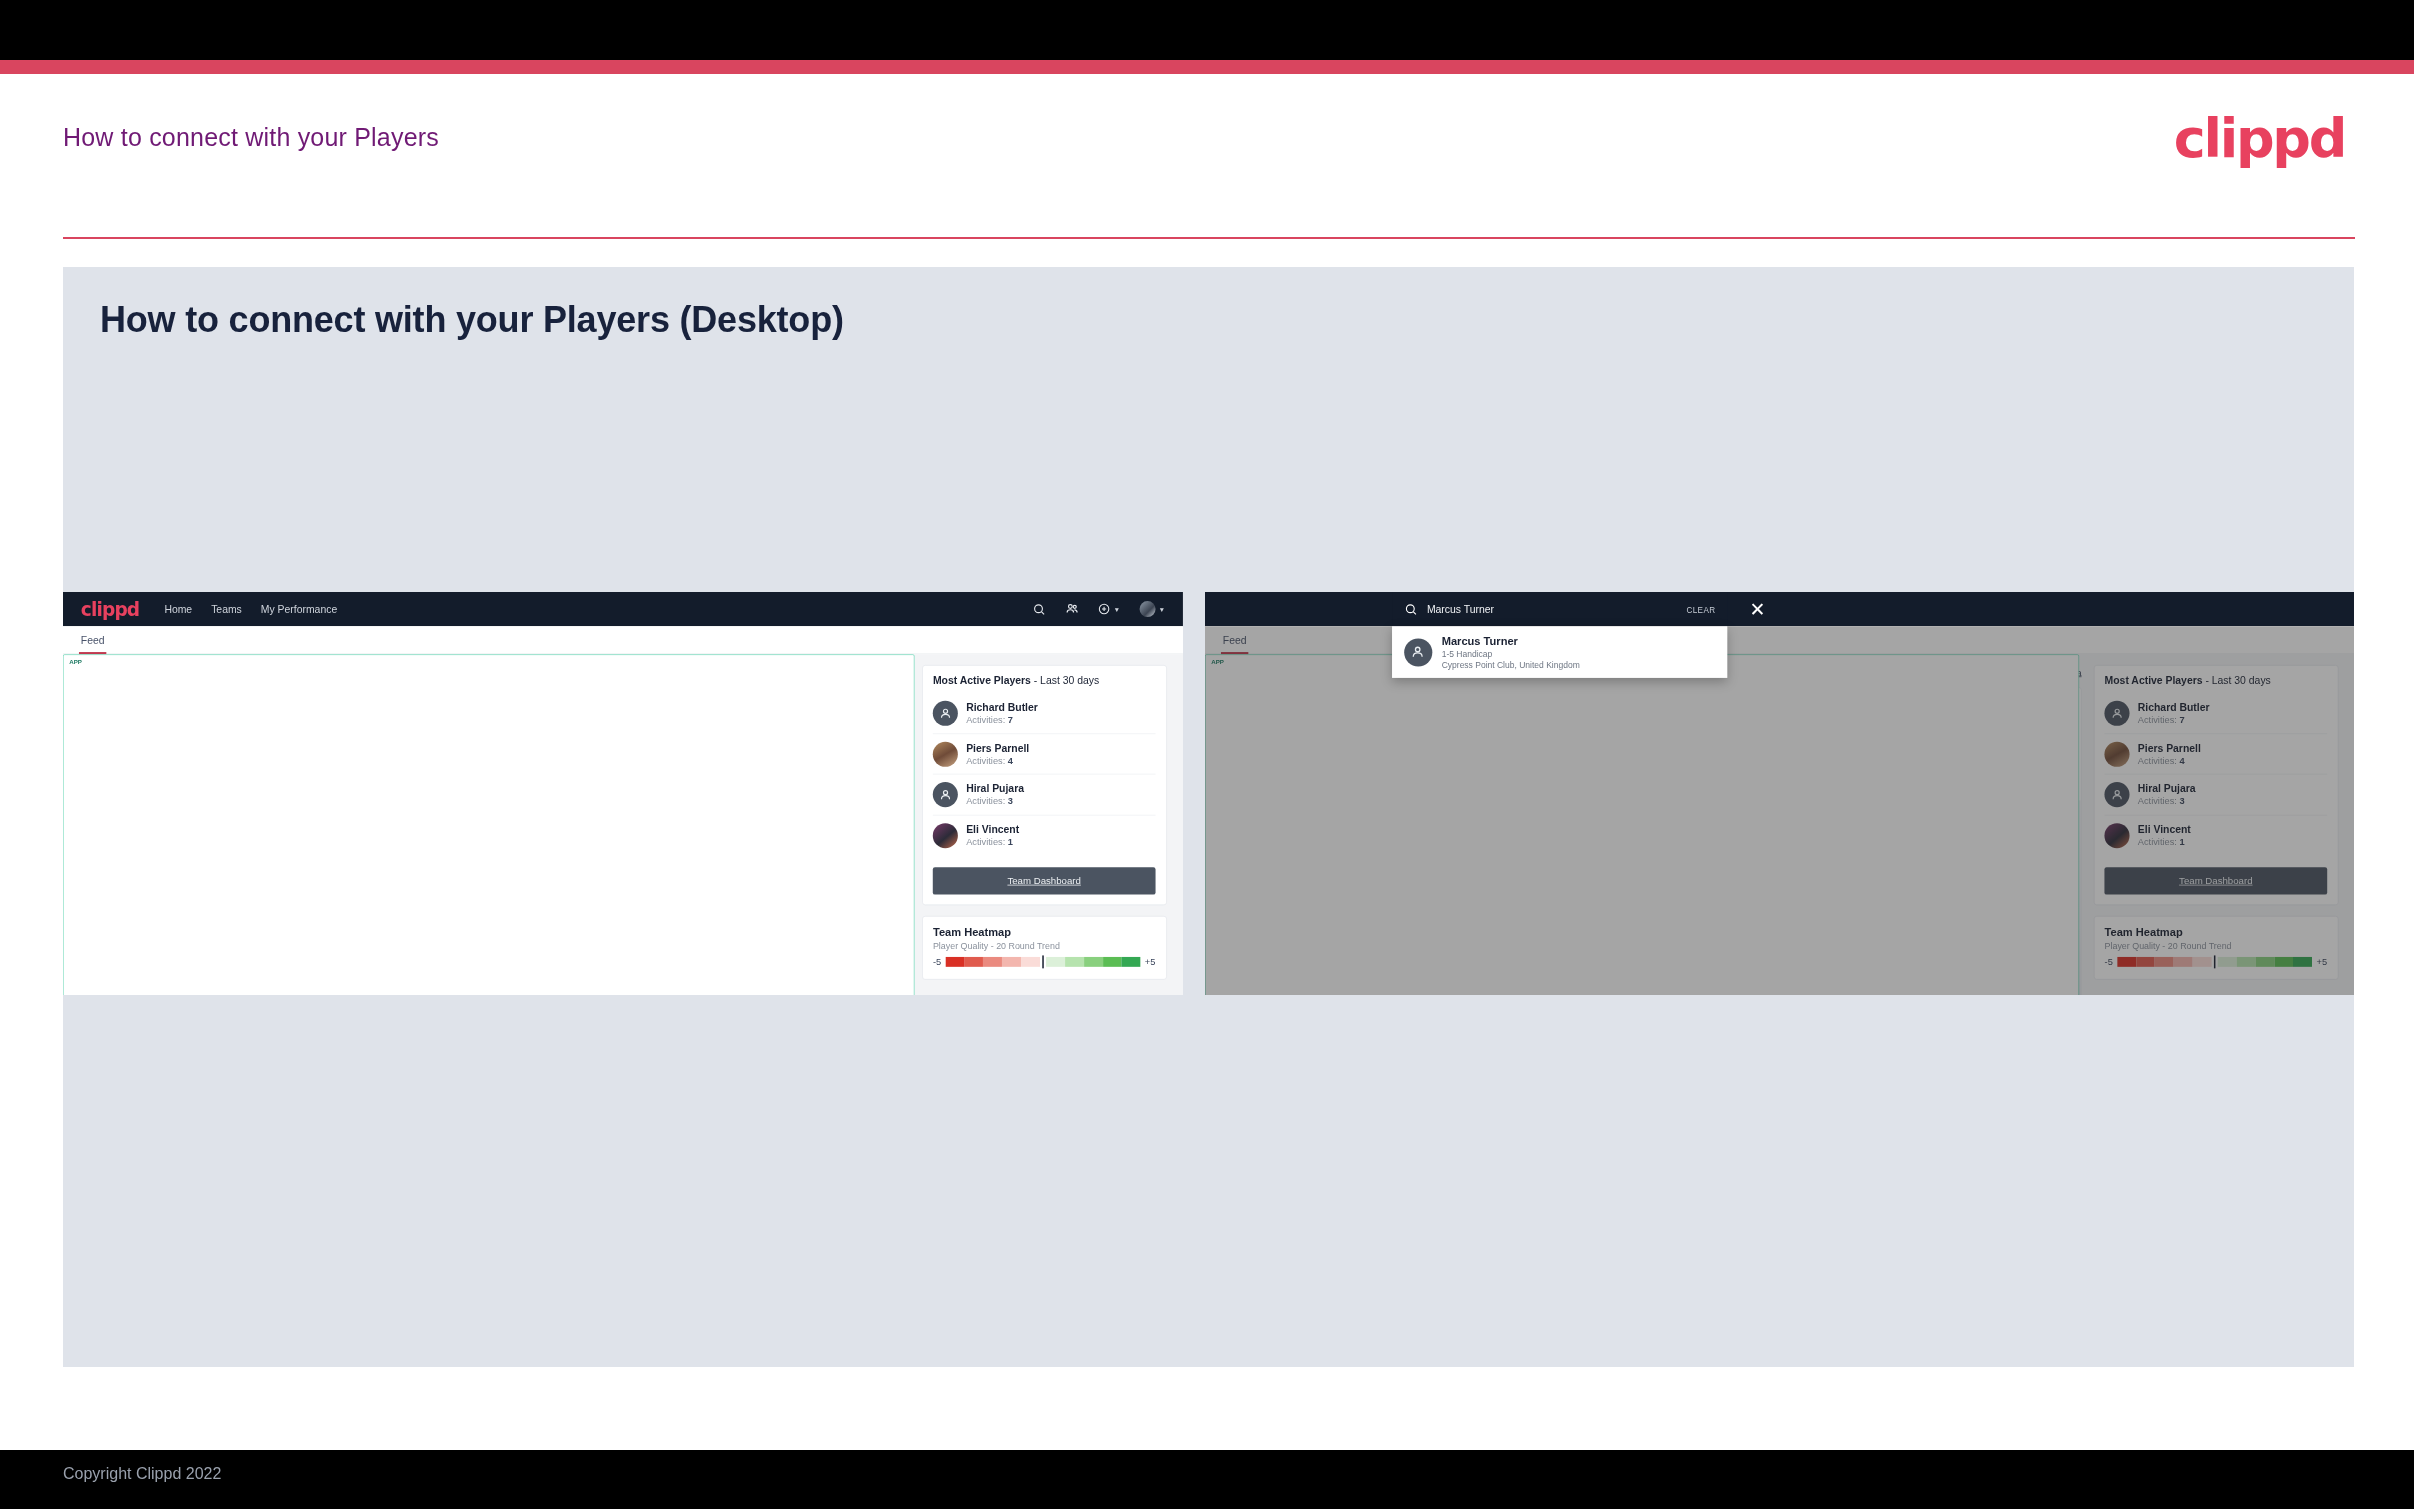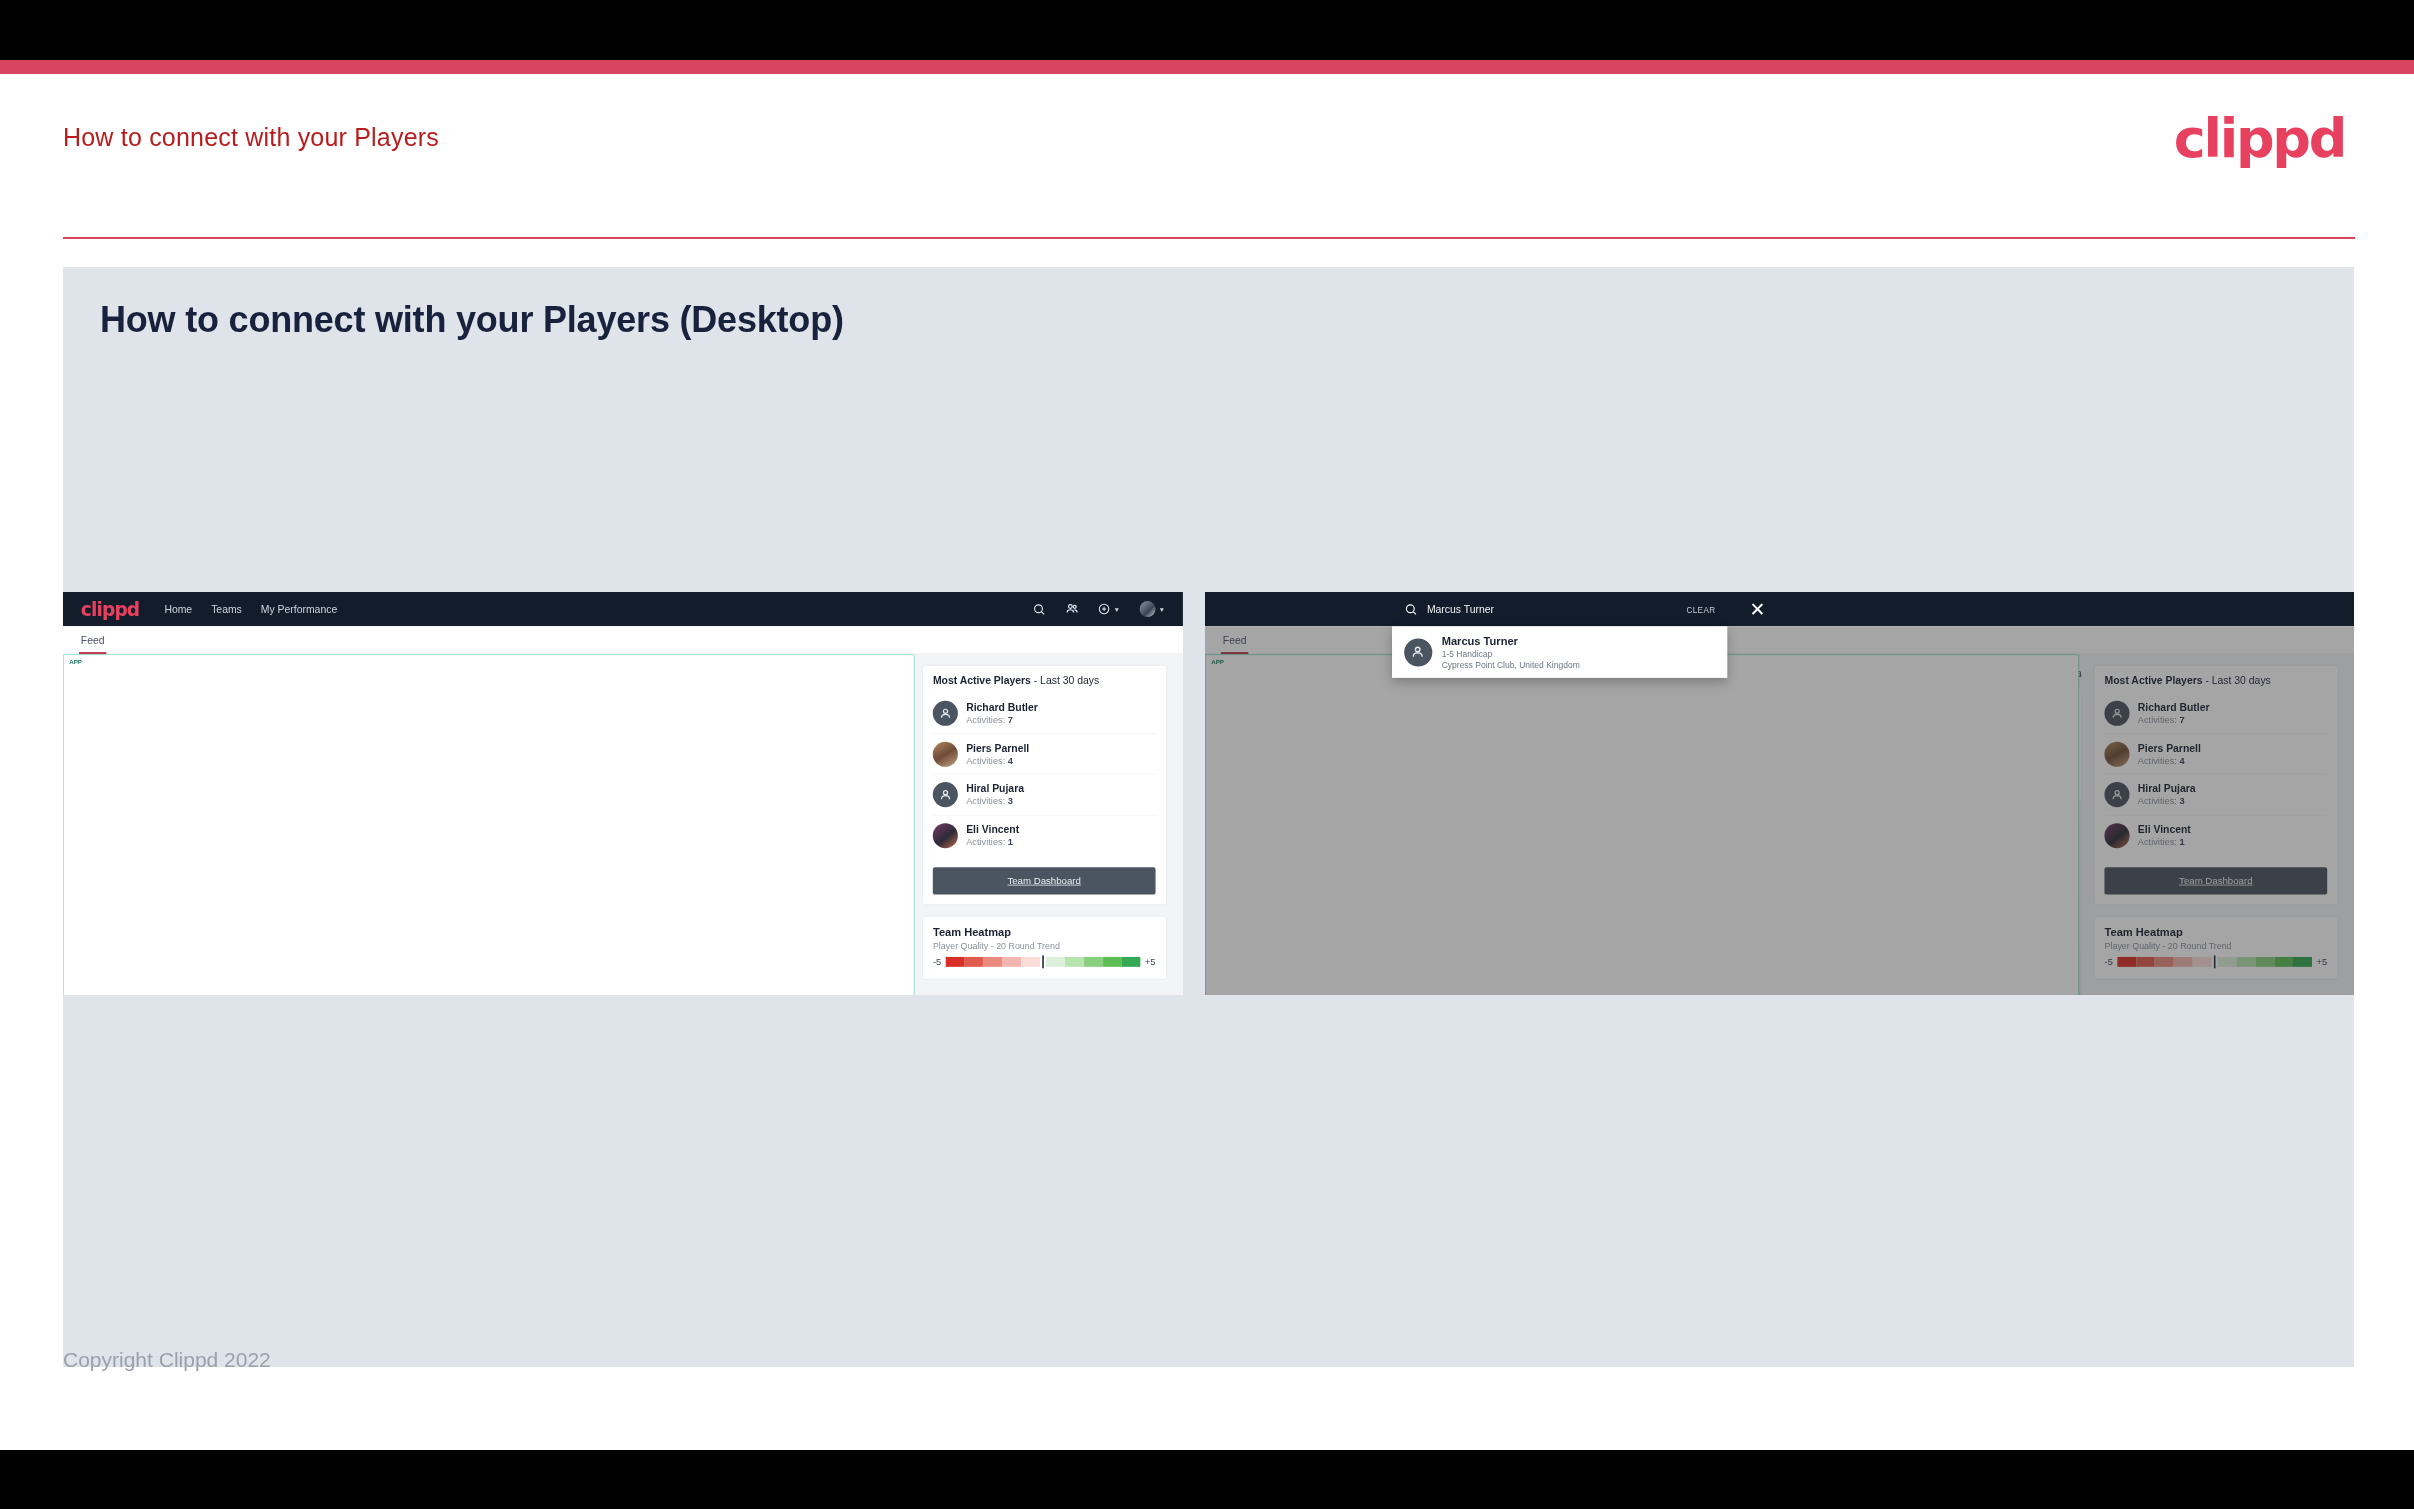--- a/index.html
+++ b/index.html
@@ -21,21 +21,21 @@
     background: #d9455f;
   }
 
   
   .slide-header {
     position: absolute; left: 0; top: 13.7px;
     width: 100%; height: 131px;
   }
   .header-title {
     position: absolute; left: 63px; top: 49px;
-    font-size: 25px; color: #b91c1c; font-weight: 400;
+    font-size: 25px; color: #701a75; font-weight: 400;
     letter-spacing: 0.2px;
   }
   .brand-logo {
     position: absolute; right: 70px; top: 33px;
     font-size: 54px; font-weight: 700; color: #e8415f;
     letter-spacing: -2.3px; font-family: "DejaVu Sans", sans-serif;
   }
   .header-rule {
     position: absolute; left: 63px; right: 60px; top: 177px;
     height: 2px; background: #d9455f;
@@ -59,22 +59,22 @@
   }
 
   .caption {
     position: absolute; font-size: 27px; line-height: 1.35;
     color: #1d2b4a; font-weight: 400;
   }
   .caption.one { left: 35px; top: 790px; width: 624px; }
   .caption.two { left: 1177px; top: 790px; width: 624px; }
 
   .copyright {
-    position: absolute; left: 63px; top: 1288px;
-    font-size: 21px; color: #9aa1ad;
+    position: absolute; left: 63px; top: 1405px;
+    font-size: 16px; color: #9aa1ad;
   }
 
   
   .shot {
     position: absolute;
     overflow: hidden;
     background: #fff;
   }
   .shot.left  { left: 0px;    top: 325px; width: 1120px; height: 403px; }
   .shot.right { left: 1142px; top: 325px; width: 1149px; height: 403px; }

